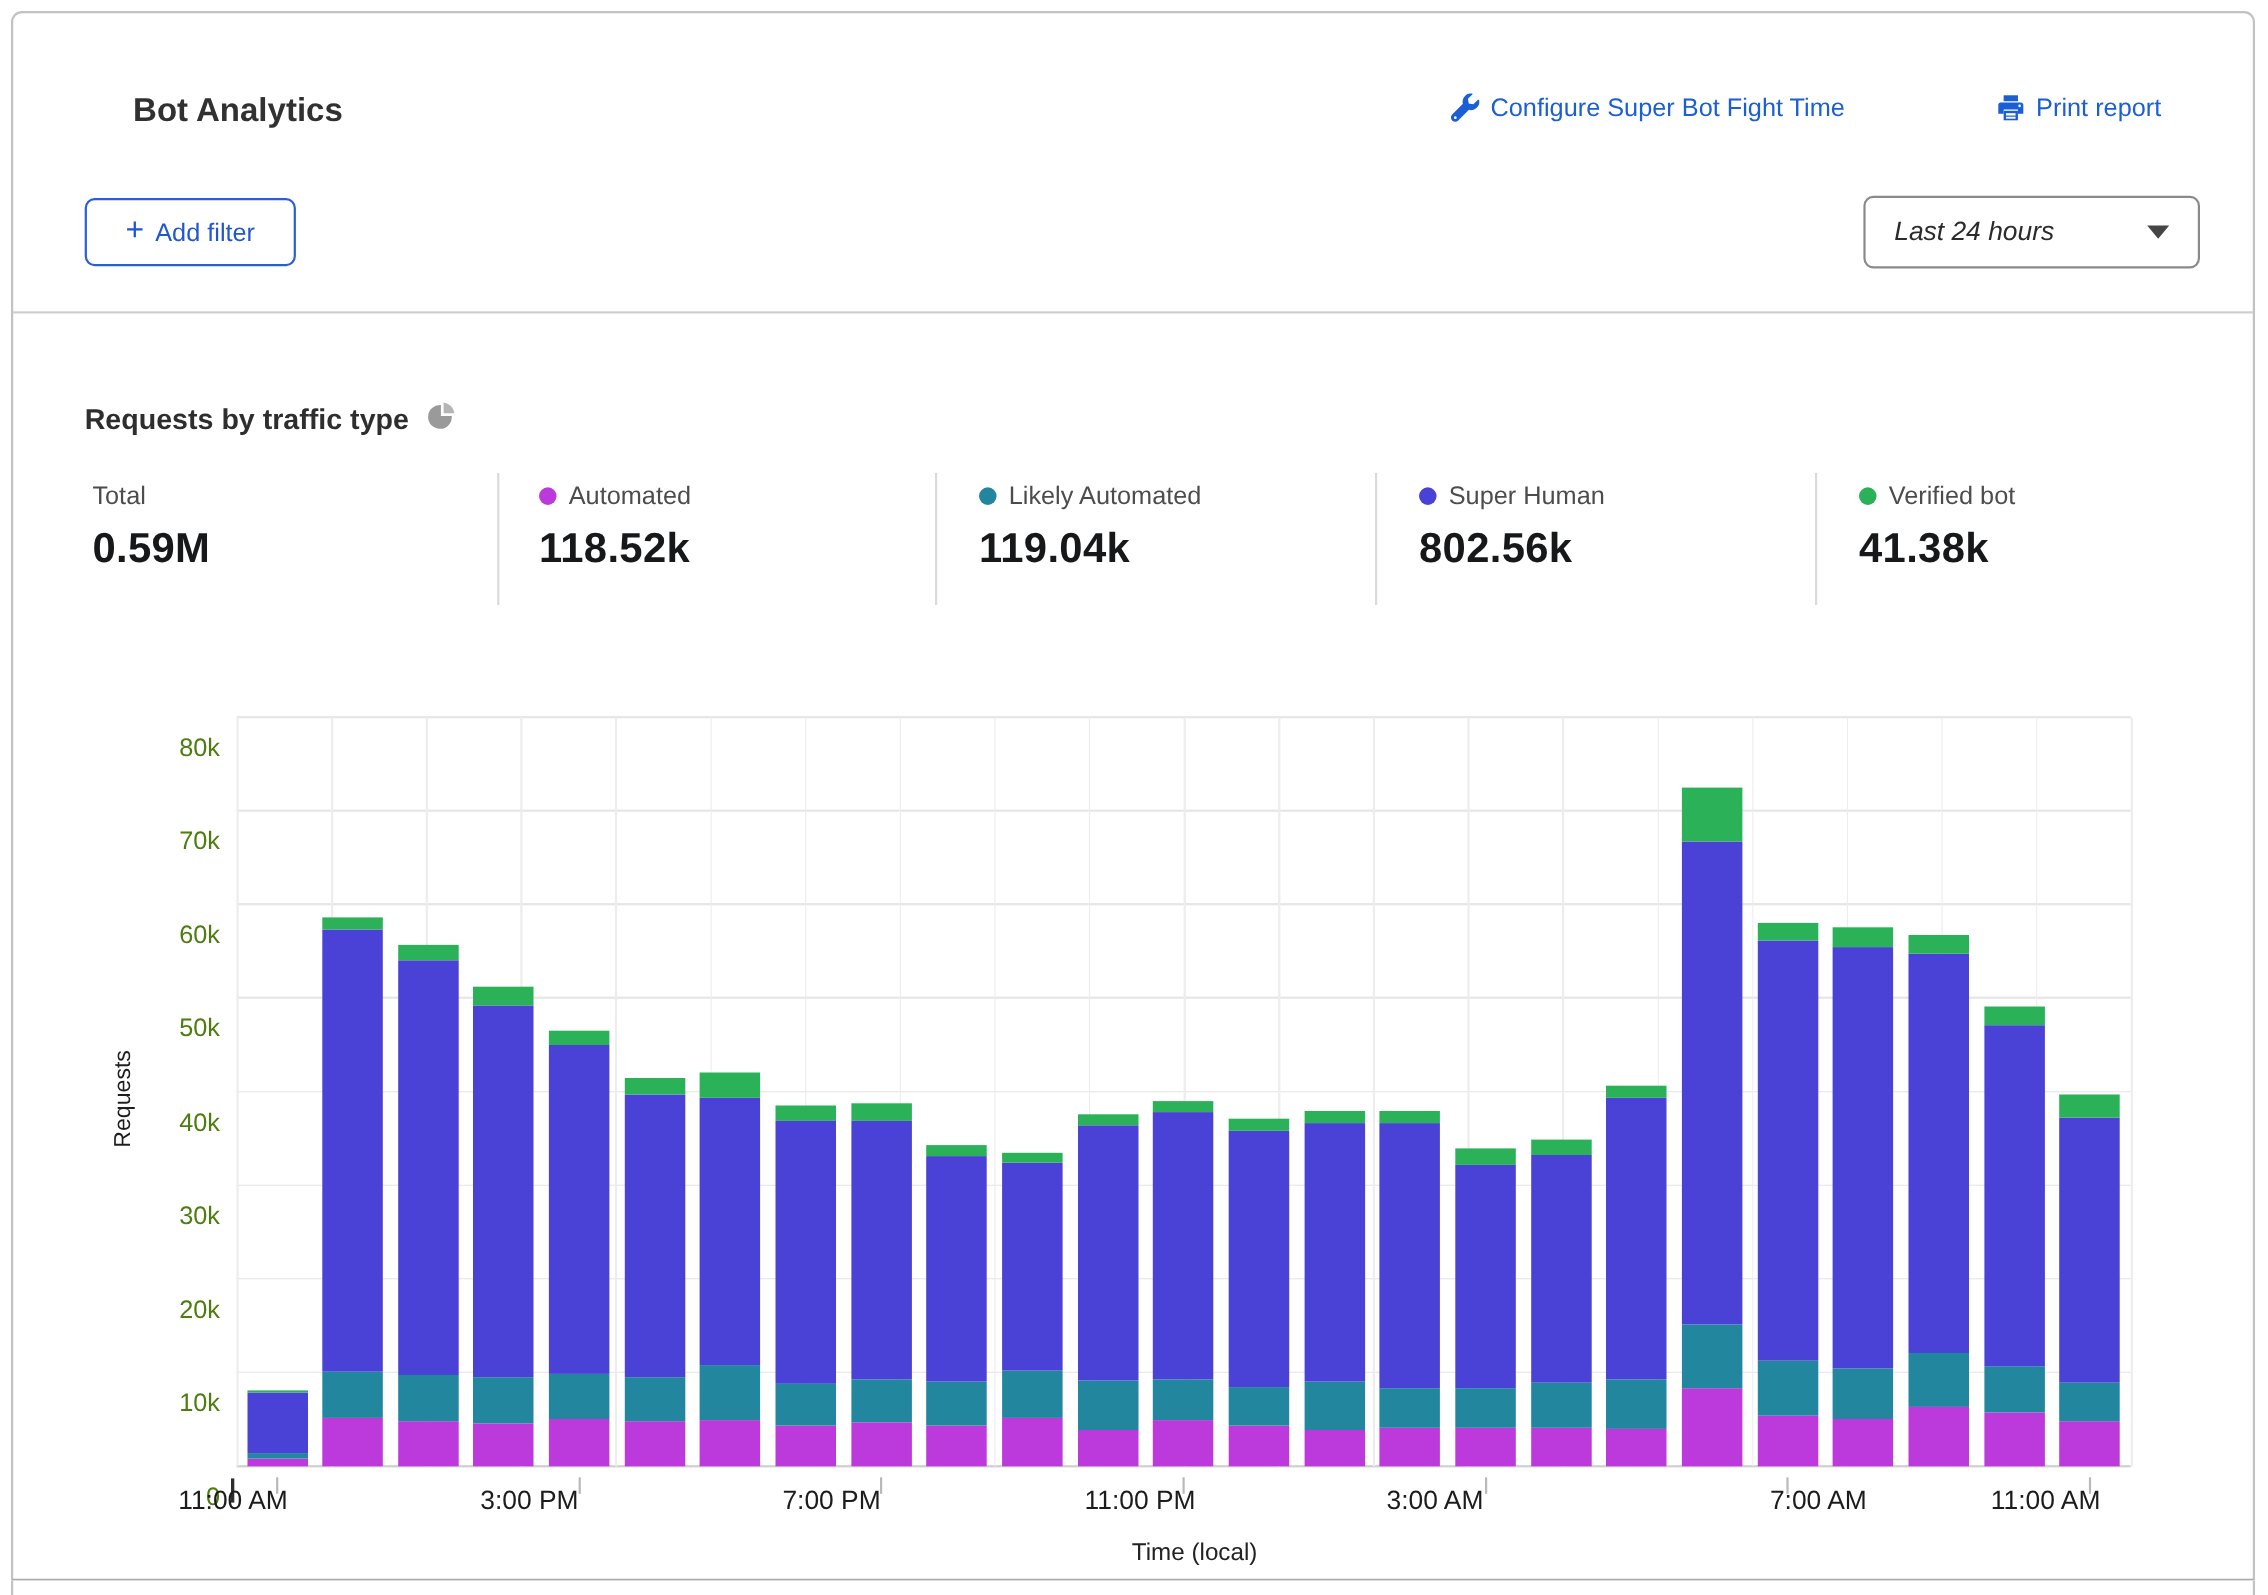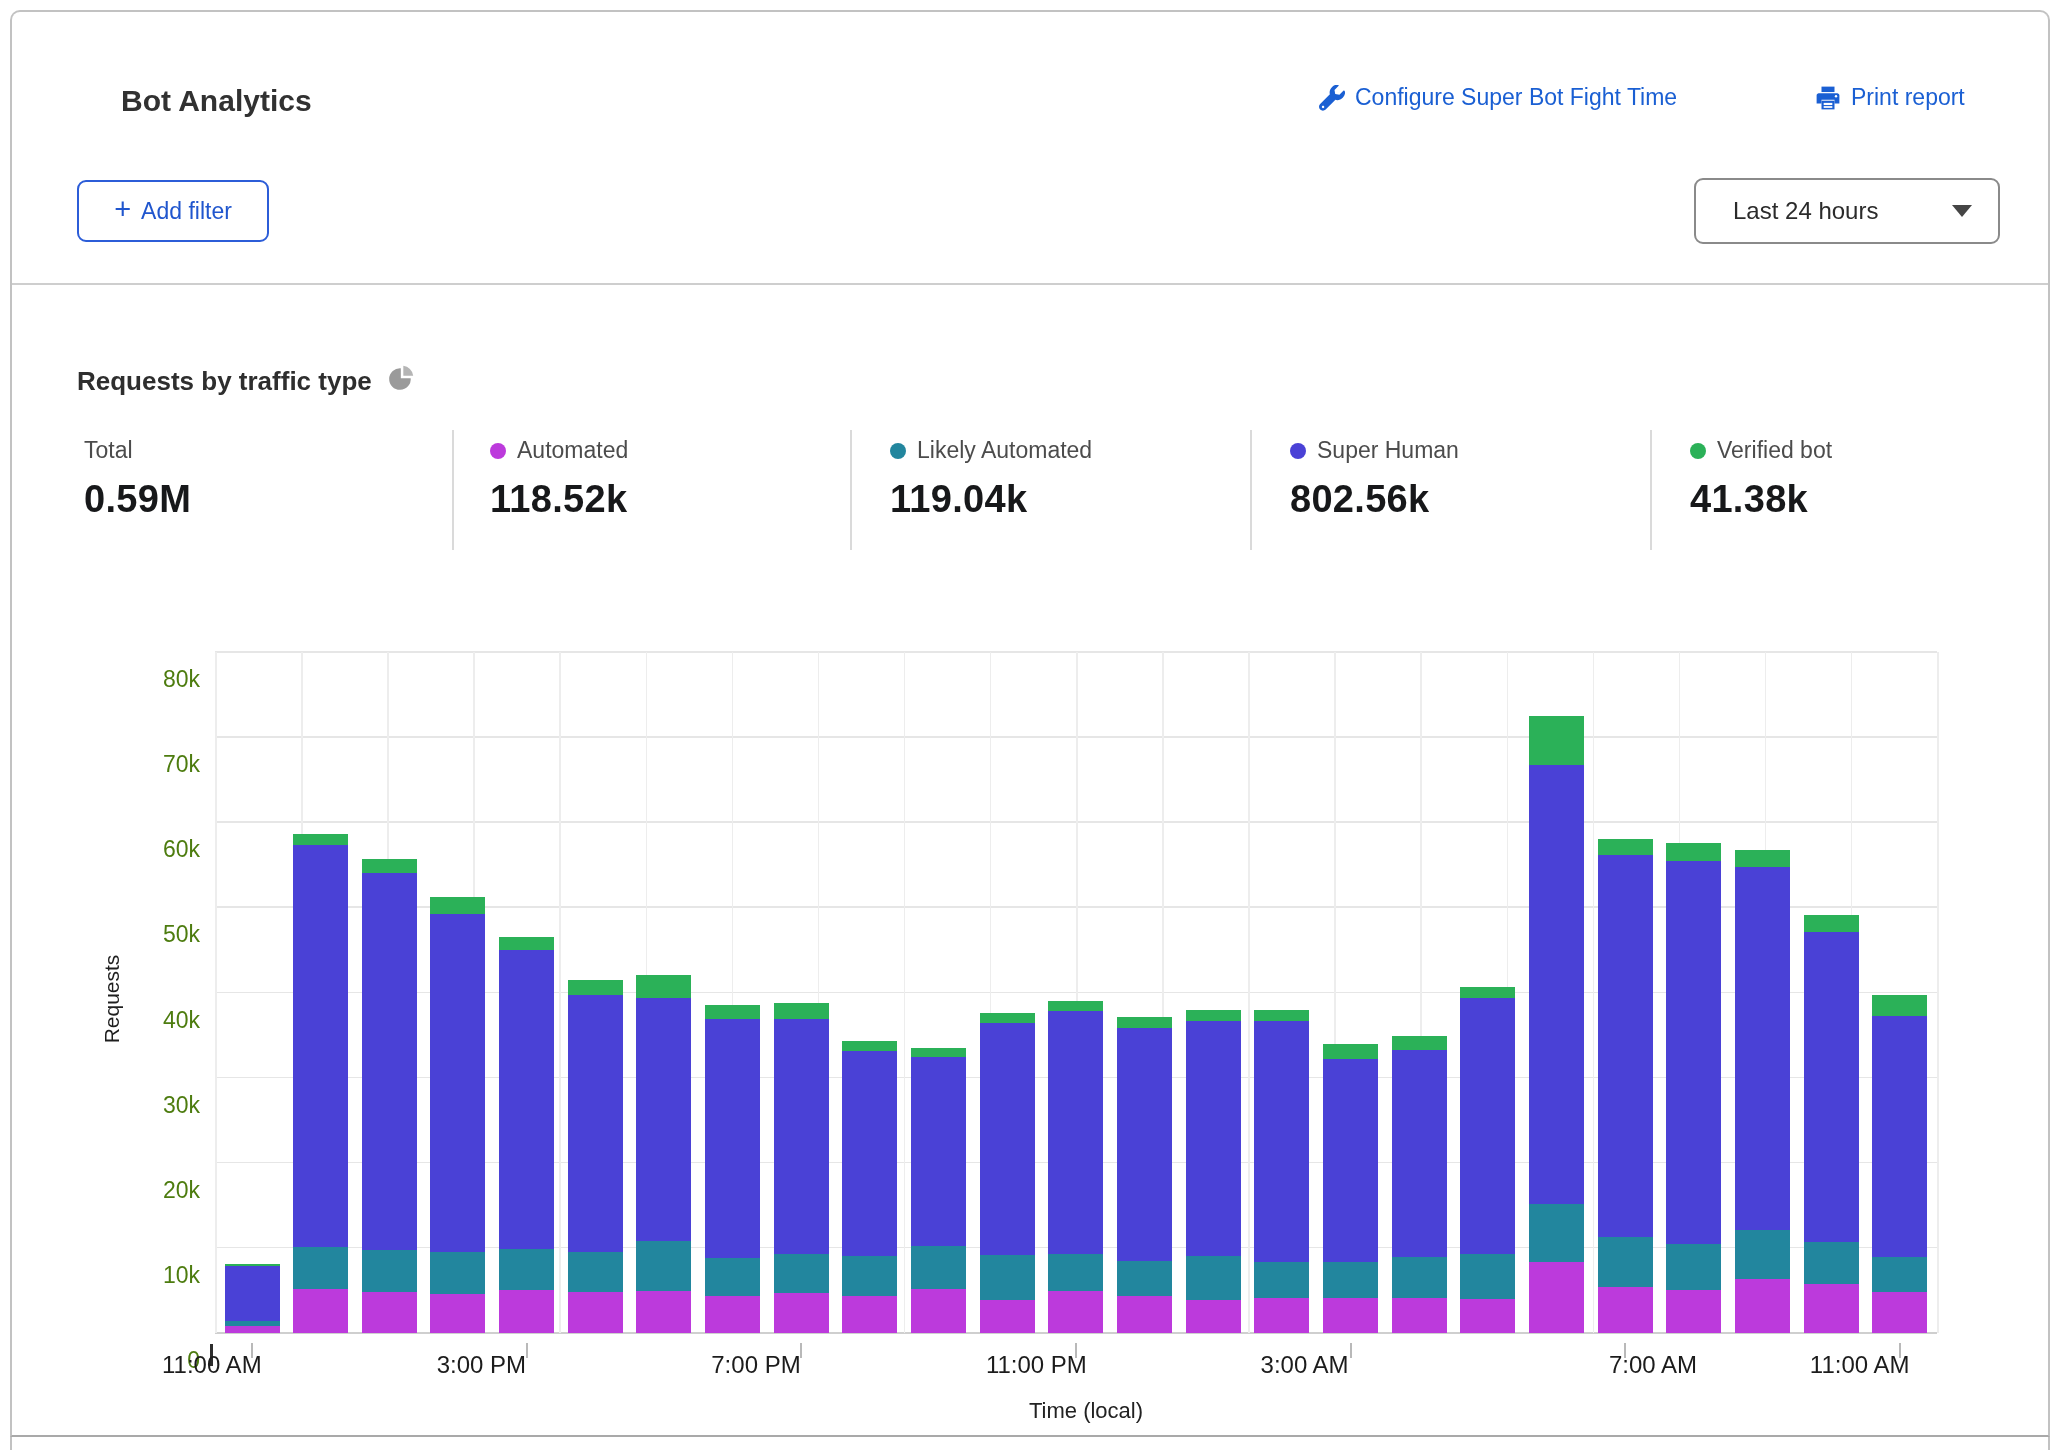--- a/index.html
+++ b/index.html
@@ -30,21 +30,21 @@
     border:2.5px solid #2c5dd8;border-radius:9px;box-sizing:border-box;
     display:flex;align-items:center;justify-content:center;gap:10px;
     color:#2056ce;font-size:23px;background:#fff;cursor:pointer;
   }
   .btn-add-filter .plus{font-size:29px;font-weight:400;line-height:1;margin-top:-3px;}
   .dropdown{
     position:absolute;left:1682px;top:166px;width:306px;height:66px;
     border:2px solid #8a8a8a;border-radius:9px;box-sizing:border-box;
     display:flex;align-items:center;background:#fff;cursor:pointer;
   }
-  .dropdown .dd-label{margin-left:37px;font-size:24px;color:#2b2b2b;flex:1;}
+  .dropdown .dd-label{margin-left:26px;font-size:24px;color:#2b2b2b;flex:1;font-style:italic;}
   .dropdown .caret{
     width:0;height:0;margin-right:26px;
     border-left:10px solid transparent;border-right:10px solid transparent;
     border-top:12px solid #454545;
   }
   .header-divider{
     position:absolute;left:0px;top:271px;width:100%;height:2px;background:#cecece;
   }
   .section-title{
     position:absolute;left:65px;top:352px;font-size:26px;font-weight:700;color:#2e2e2e;

